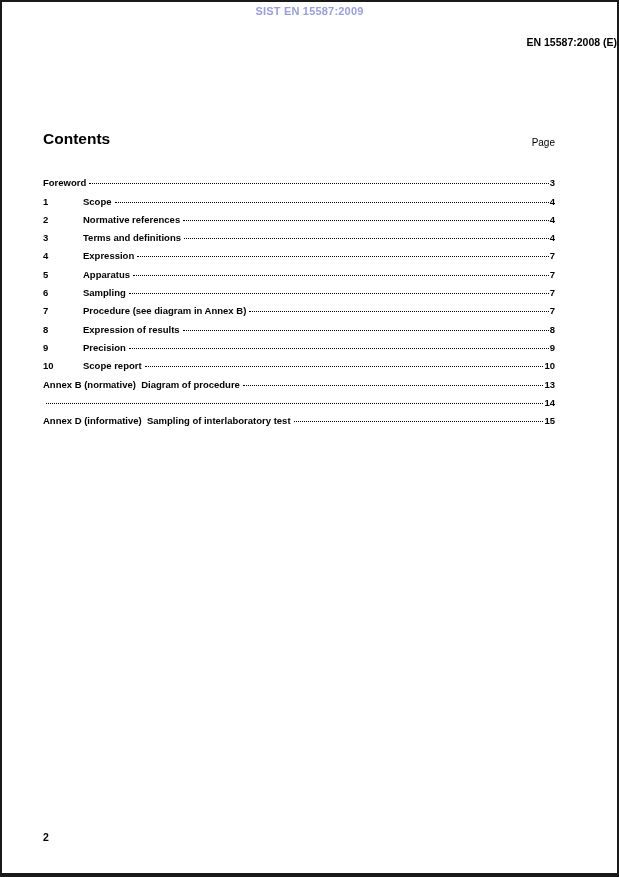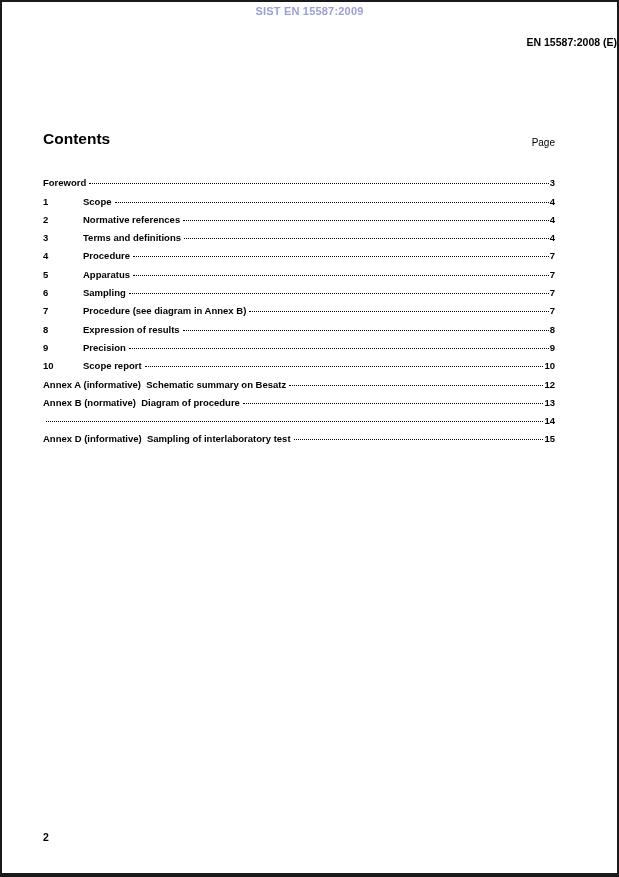--- a/index.html
+++ b/index.html
@@ -129,21 +129,21 @@
 
     <div class="toc-row">
       <span class="toc-num">3</span>
         <span class="toc-label">Terms and definitions</span>
         <span class="toc-leader"></span>
         <span class="toc-page">4</span>
     </div>
 
     <div class="toc-row">
       <span class="toc-num">4</span>
-        <span class="toc-label">Procedure</span>
+        <span class="toc-label">Expression</span>
         <span class="toc-leader"></span>
         <span class="toc-page">7</span>
     </div>
 
     <div class="toc-row">
       <span class="toc-num">5</span>
         <span class="toc-label">Apparatus</span>
         <span class="toc-leader"></span>
         <span class="toc-page">7</span>
     </div>
@@ -176,25 +176,20 @@
         <span class="toc-page">9</span>
     </div>
 
     <div class="toc-row">
       <span class="toc-num">10</span>
         <span class="toc-label">Scope report</span>
         <span class="toc-leader"></span>
         <span class="toc-page">10</span>
     </div>
 
-    <div class="toc-row">
-      <span class="toc-label">Annex A (informative)  Schematic summary on Besatz</span>
-        <span class="toc-leader"></span>
-        <span class="toc-page">12</span>
-    </div>
 
     <div class="toc-row">
       <span class="toc-label">Annex B (normative)  Diagram of procedure</span>
         <span class="toc-leader"></span>
         <span class="toc-page">13</span>
     </div>
 
     <div class="toc-row">
         <span class="toc-leader"></span>
         <span class="toc-page">14</span>

